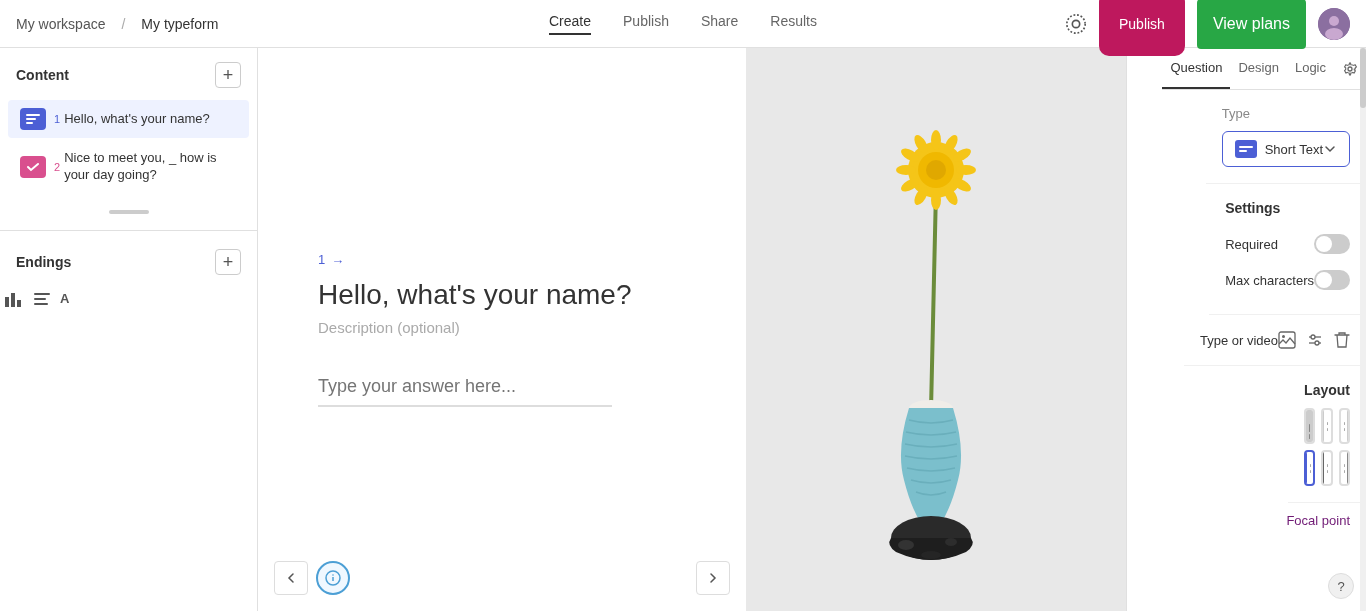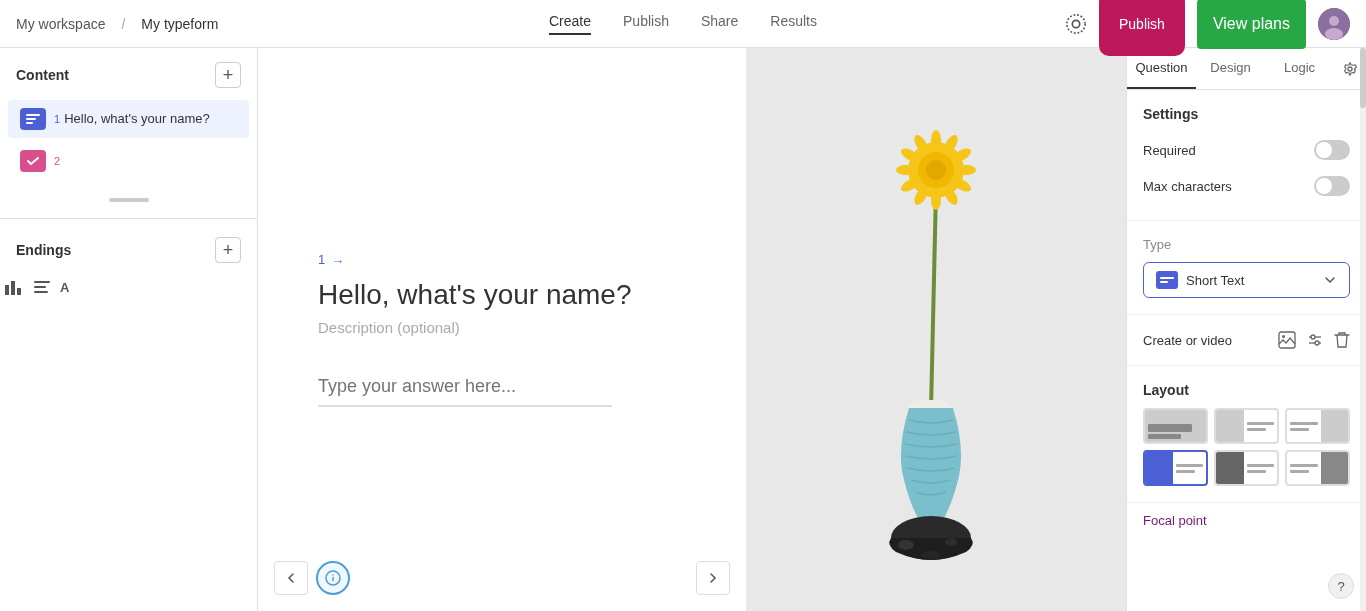--- a/index.html
+++ b/index.html
@@ -54,21 +54,21 @@
 
     .canvas-image { width: 380px; background: #e8e8e8; flex-shrink: 0; overflow: hidden; position: relative; }
 
     .canvas-toolbar { position: absolute; bottom: 16px; left: 16px; display: flex; gap: 8px; }
     .canvas-toolbar-right { position: absolute; bottom: 16px; right: 16px; display: flex; gap: 8px; }
     .toolbar-btn { width: 34px; height: 34px; border-radius: 50%; background: #fff; border: 1px solid #ddd; display: flex; align-items: center; justify-content: center; cursor: pointer; font-size: 14px; color: #555; }
     .toolbar-btn.blue-ring { border: 2px solid #4c9fd5; background: #f0f8ff; }
     .nav-arrow-btn { width: 34px; height: 34px; background: #fff; border: 1px solid #ddd; border-radius: 4px; display: flex; align-items: center; justify-content: center; cursor: pointer; font-size: 16px; color: #555; }
 
     
-    .right-panel { width: 240px; background: #fff; border-left: 1px solid #e0e0e0; display: flex; flex-direction: column; overflow-y: auto; }
+    .right-panel { width: 240px; background: #fff; border-left: 1px solid #e0e0e0; display: flex; flex-direction: column; overflow-y: auto; align-items: flex-end; }
     .panel-tabs { display: flex; border-bottom: 1px solid #e0e0e0; }
     .panel-tab { flex: 1; text-align: center; padding: 12px 8px; font-size: 13px; color: #666; cursor: pointer; border-bottom: 2px solid transparent; }
     .panel-tab.active { color: #333; border-bottom: 2px solid #333; font-weight: 500; }
     .panel-tab-gear { display: flex; align-items: center; justify-content: center; padding: 12px 8px; color: #666; cursor: pointer; }
 
     .panel-section { padding: 16px; border-bottom: 1px solid #f0f0f0; }
     .panel-label { font-size: 13px; color: #888; margin-bottom: 10px; font-weight: 400; }
     .panel-label-bold { font-size: 14px; color: #333; margin-bottom: 10px; font-weight: 600; }
 
     .type-selector { display: flex; align-items: center; justify-content: space-between; border: 1px solid #4c5fd5; border-radius: 6px; padding: 8px 12px; cursor: pointer; background: #fff; }
@@ -160,20 +160,21 @@
       <span class="q-text">Hello, what's your name?</span>
     </div>
 
     <div class="question-item">
       <div class="q-num-badge pink">
         <svg width="14" height="10" viewBox="0 0 14 10">
             <path d="M2 5 L5 8 L12 2" stroke="#fff" stroke-width="2" fill="none" stroke-linecap="round"></path>
           </svg>
       </div>
       <span style="font-size:11px;color:#d94f8e;margin-right:4px;">2</span>
+      <span class="q-text">Nice to meet you, _ how is your day going?</span>
     </div>
 
     <div style="margin: 12px 12px 4px; display:flex; justify-content:center;">
       <div class="scrollbar-thumb"></div>
     </div>
 
     <div style="height:1px; background:#e0e0e0; margin: 8px 0;"></div>
 
     <div class="sidebar-section-header" style="padding-top:10px;">
       <span class="sidebar-section-title">Endings</span>
@@ -292,58 +293,58 @@
       <div class="panel-tab">Logic</div>
       <div class="panel-tab-gear">
         <svg width="16" height="16" viewBox="0 0 16 16" fill="none">
             <path d="M8 10a2 2 0 100-4 2 2 0 000 4z" stroke="#666" stroke-width="1.3"></path>
             <path d="M13.3 8a5.3 5.3 0 00-.1-1l1.2-1-1.3-2.2-1.4.6A5 5 0 008.8 3.7L8.5 2h-1L7.2 3.7a5 5 0 00-1.9.7l-1.4-.6L2.6 6l1.2 1A5.3 5.3 0 003.7 8v.5L2.6 9.5 3.9 12l1.4-.6c.5.3 1.2.6 1.9.7L7.5 14h1l.3-1.9a5 5 0 001.9-.7l1.4.6 1.3-2.2-1.2-.9c.1-.3.1-.6.1-.9z" stroke="#666" stroke-width="1.1"></path>
           </svg>
       </div>
     </div>
 
     <div class="panel-section">
-      <div class="panel-label-bold">Settings</div>
-
-      <div class="setting-row">
-        <span class="setting-name">Required</span>
-        <div class="toggle">
-          <div class="toggle-knob"></div>
-        </div>
-      </div>
-
-      <div class="setting-row">
-        <span class="setting-name">Max characters</span>
-        <div class="toggle">
-          <div class="toggle-knob"></div>
-        </div>
-      </div>
-    </div>
-
-    <div class="panel-section">
       <div class="panel-label">Type</div>
       <div class="type-selector">
         <div class="type-selector-left">
           <div class="type-icon-box">
             <div class="type-icon-lines">
               <div class="type-icon-line long"></div>
               <div class="type-icon-line short"></div>
             </div>
           </div>
           <span style="font-size:13px;color:#333;">Short Text</span>
         </div>
         <svg width="14" height="14" viewBox="0 0 14 14" fill="none">
             <path d="M3 5L7 9L11 5" stroke="#555" stroke-width="1.5" stroke-linecap="round"></path>
           </svg>
       </div>
     </div>
 
     <div class="panel-section">
+      <div class="panel-label-bold">Settings</div>
+
+      <div class="setting-row">
+        <span class="setting-name">Required</span>
+        <div class="toggle">
+          <div class="toggle-knob"></div>
+        </div>
+      </div>
+
+      <div class="setting-row">
+        <span class="setting-name">Max characters</span>
+        <div class="toggle">
+          <div class="toggle-knob"></div>
+        </div>
+      </div>
+    </div>
+
+    <div class="panel-section">
       <div class="image-video-row">
-        <span class="image-video-label">Create or video</span>
+        <span class="image-video-label">Type or video</span>
         <div class="image-video-actions">
           <button class="img-action-btn">
             <svg width="18" height="18" viewBox="0 0 18 18" fill="none">
                 <rect x="1" y="1" width="16" height="16" rx="2" stroke="#666" stroke-width="1.3"></rect>
                 <path d="M1 13L5 9L8 12L12 7L17 13" stroke="#666" stroke-width="1.3" fill="none"></path>
                 <circle cx="5.5" cy="5.5" r="1.5" fill="#666"></circle>
               </svg>
           </button>
           <button class="img-action-btn">
             <svg width="18" height="18" viewBox="0 0 18 18" fill="none">

